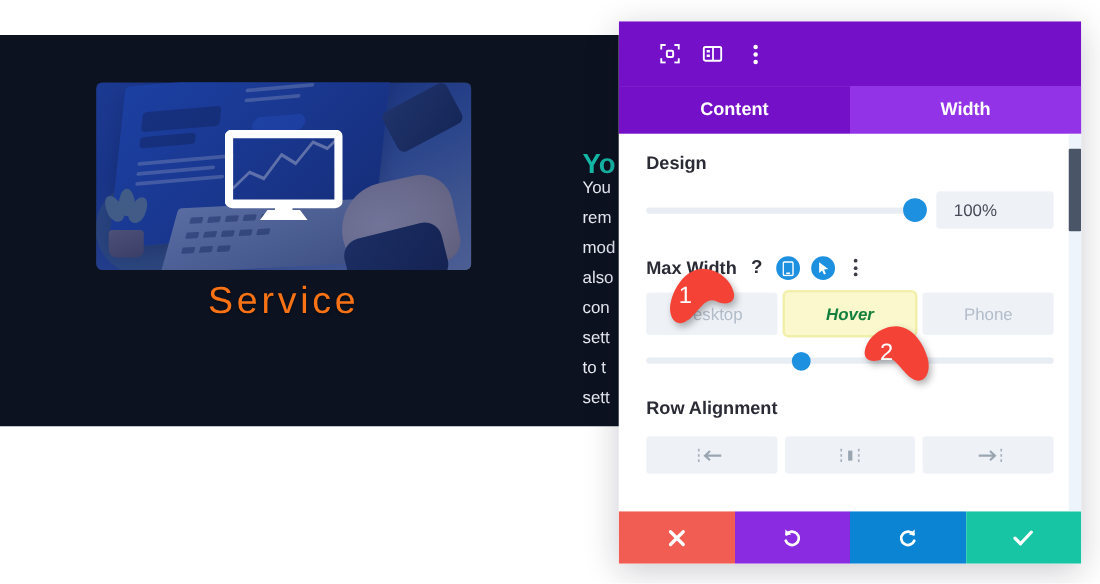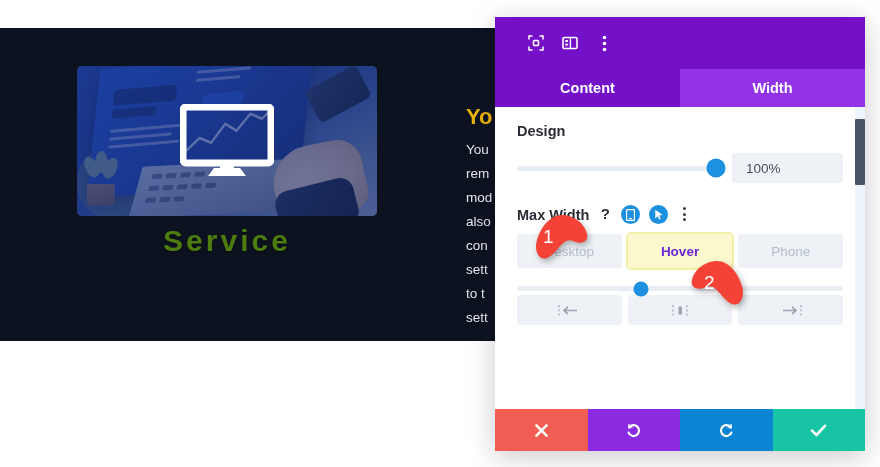--- a/index.html
+++ b/index.html
@@ -81,33 +81,33 @@
   }
   .monitor-icon {
     position: absolute; left: 50%; top: 50%;
     transform: translate(-50%,-50%);
     width: 94px; height: 74px;
   }
 
   .hero-title {
     position: absolute; left: 77px; top: 196px; width: 300px;
     text-align: center;
-    color: #4d7c0f;
-    font-size: 30px; font-weight: 700; letter-spacing: 3px;
+    color: #f97316;
+    font-size: 30px; font-weight: 400; letter-spacing: 3px;
     text-shadow: 0 1px 2px rgba(0,0,0,.5);
   }
 
   .text-col {
     position: absolute; left: 466px; top: 28px; width: 130px; height: 313px;
     overflow: hidden;
     color: #ffffff;
   }
   .text-col-title {
-    position: absolute; left: 0; top: 48px;
-    font-size: 22px; font-weight: 700; color: #eab308; white-space: nowrap;
+    position: absolute; left: 0; top: 62px;
+    font-size: 22px; font-weight: 700; color: #14b8a6; white-space: nowrap;
   }
   .text-col-body {
     position: absolute; left: 0; top: 82px;
     width: 120px;
     font-size: 13.5px; line-height: 24px; color: #e8eaf2;
     white-space: nowrap;
   }
   .text-col-body span { display: block; }
 
   
@@ -180,40 +180,41 @@
     position: relative; flex: 1 1 auto; height: 5px;
     background: #e8edf3; border-radius: 3px;
   }
   .slider-handle {
     position: absolute; top: 50%; transform: translate(-50%,-50%);
     width: 15px; height: 15px; border-radius: 50%;
     background: #1e90e0; cursor: pointer;
   }
   .slider-handle.big { width: 19px; height: 19px; }
   .value-box {
-    width: 111px; height: 30px;
+    width: 94px; height: 30px;
     background: #eef2f7; border-radius: 3px;
     display: flex; align-items: center;
     padding-left: 14px;
     font-size: 13.5px; color: #4a4a58;
   }
   .value-box.highlight { background: #fbf8cd; }
 
   .device-tabs {
     display: flex; gap: 6px; margin-bottom: 18px;
   }
   .device-tab {
     flex: 1 1 0; height: 34px;
     background: #eef2f7; border-radius: 3px;
     display: flex; align-items: center; justify-content: center;
     font-size: 13.5px; color: #b3bcc9; cursor: pointer;
   }
   .device-tab.highlight {
-    background: #fbf8cd; color: #6d28d9; font-weight: 700;
+    background: #fbf8cd; color: #15803d; font-weight: 700;
     outline: 2px solid #f2efa8;
+    font-style: italic;
   }
 
   .align-row { display: flex; gap: 6px; margin-bottom: 18px; }
   .align-btn {
     flex: 1 1 0; height: 30px;
     background: #eef2f7; border-radius: 3px;
     display: flex; align-items: center; justify-content: center;
     cursor: pointer;
   }
 
@@ -403,20 +404,21 @@
         <div class="device-tab highlight">Hover</div>
         <div class="device-tab">Phone</div>
       </div>
 
       <div class="slider-row">
         <div class="slider-track">
           <div class="slider-handle" style="left:38%;"></div>
         </div>
       </div>
 
+      <div class="field-label" style="margin-top:28px;">Row Alignment</div>
       <div class="align-row">
         <div class="align-btn">
           <svg width="24" height="13" viewBox="0 0 24 13">
             <line x1="2" y1="1" x2="2" y2="12" stroke="#aab4c0" stroke-width="1.4" stroke-dasharray="2.2 2"></line>
             <path d="M7 6.5 H20 M11 2.8 L7 6.5 L11 10.2" fill="none" stroke="#9aa5b2" stroke-width="1.7"></path>
           </svg>
         </div>
         <div class="align-btn">
           <svg width="24" height="13" viewBox="0 0 24 13">
             <line x1="5" y1="1" x2="5" y2="12" stroke="#aab4c0" stroke-width="1.4" stroke-dasharray="2.2 2"></line>

